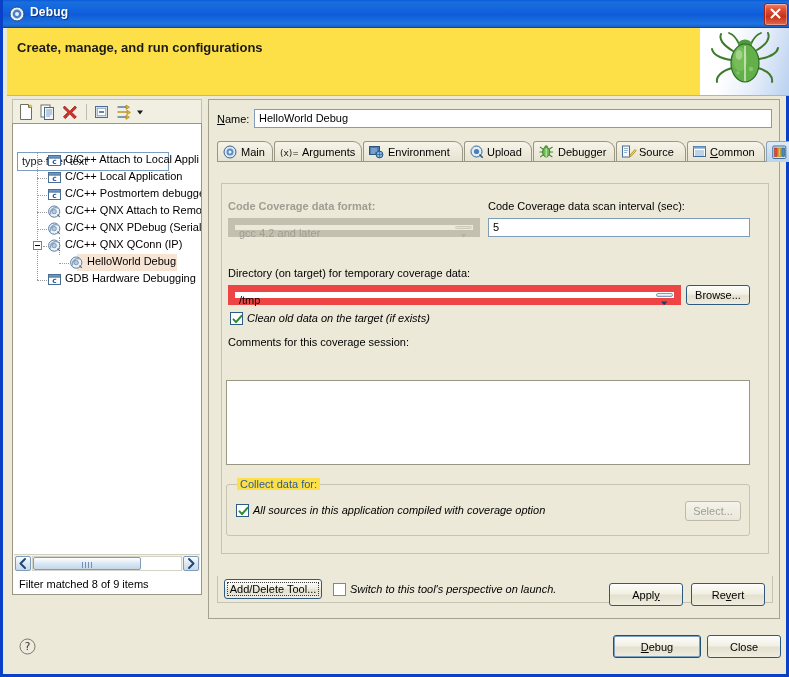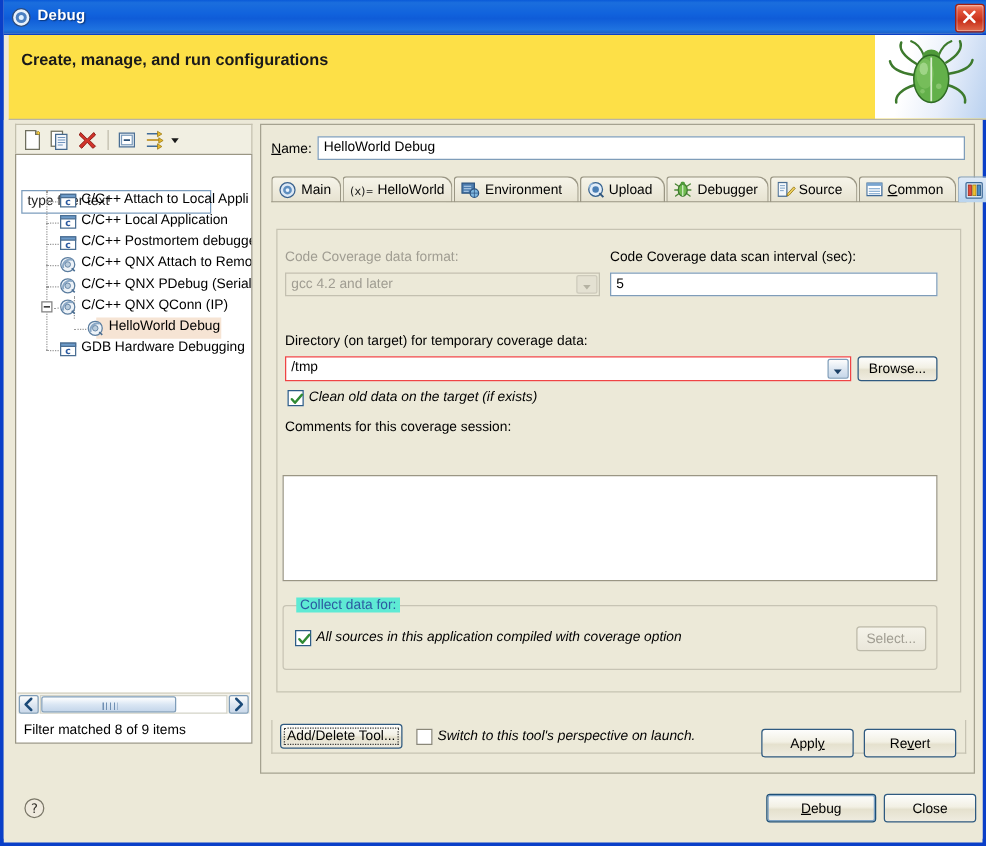--- a/index.html
+++ b/index.html
@@ -304,37 +304,37 @@
     width: 548px; height: 371px;
     background: #ece9d8;
     box-sizing: border-box;
     border: 1px solid #c6c3b2;
   }
 
   .flabel {
     position: absolute;
     font-size: 11px; color: #000;
   }
-  .flabel.disabled { color: #a09d92; }
+  .flabel.disabled { color: #a09d92; font-weight: bold; }
 
   .ffield {
     position: absolute;
     background: #ffffff;
     box-sizing: border-box;
     border: 1px solid #7f9db9;
     padding: 2px 0 0 4px;
     font-size: 11px;
     overflow: hidden; white-space: nowrap;
     cursor: text;
   }
   .fcombo {
     position: absolute;
     background: #ffffff;
     box-sizing: border-box;
-    border: 1px solid #ef4444;
+    border: 7px solid #ef4444;
     cursor: pointer;
   }
   .fcombo.disabled {
     background: #ece9d8;
     border-color: #c3c0b0;
     cursor: default;
   }
   .fcombo .cval {
     position: absolute; left: 4px; top: 2px;
     font-size: 11px; color: #000;
@@ -412,21 +412,21 @@
   #collect-group {
     position: absolute; left: 4px; top: 300px;
     width: 524px; height: 52px;
     box-sizing: border-box;
     border: 1px solid #c7c4b4;
     border-radius: 3px;
   }
   #collect-legend {
     position: absolute; left: 10px; top: -7px;
     padding: 0 3px;
-    background: #5eead4;
+    background: #fde047;
     font-size: 11px;
     color: #2c5aa0;
   }
 
   #addtool-row {
     position: absolute; left: 8px; top: 476px;
     width: 556px; height: 27px;
     box-sizing: border-box;
     border: 1px solid #c6c3b2;
     border-top: none;
@@ -710,21 +710,21 @@
           </span>
           <span class="tlabel" style="left:23px">Main</span>
         </div>
 
         <div class="tab" style="left:57px; width:88px;">
           <span class="ticon">
             <svg width="18" height="14" viewBox="0 0 18 14">
               <text x="0" y="11" font-size="9" fill="#1a1a1a" font-family="DejaVu Sans">(x)=</text>
             </svg>
           </span>
-          <span class="tlabel" style="left:27px">HelloWorld</span>
+          <span class="tlabel" style="left:27px">Arguments</span>
         </div>
 
         <div class="tab" style="left:146px; width:100px;">
           <span class="ticon">
             <svg width="15" height="14" viewBox="0 0 15 14">
               <rect x="0.5" y="1.5" width="10" height="8" fill="#4c7cae" stroke="#2d5480"></rect>
               <g stroke="#bcd6ef" stroke-width="0.8">
                 <path d="M2 4 h6"></path>
                   <path d="M2 6 h6"></path>
                   <path d="M2 8 h4"></path>

